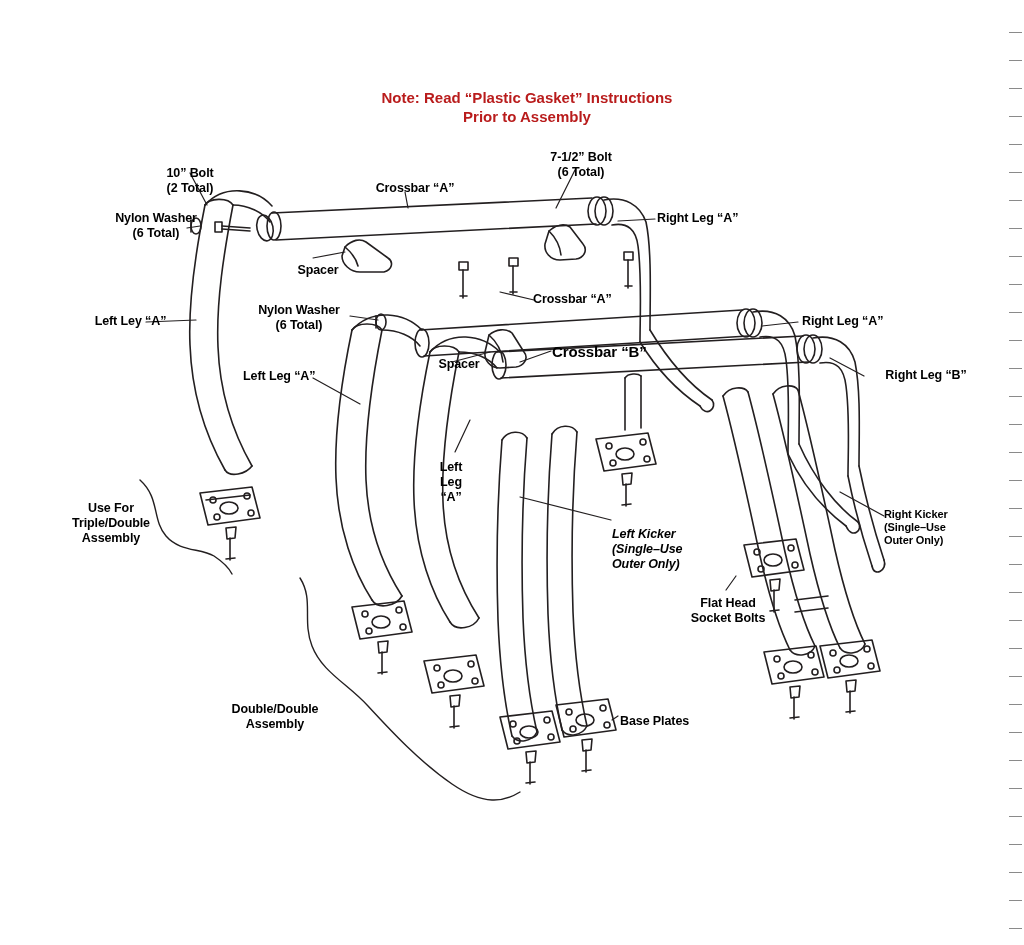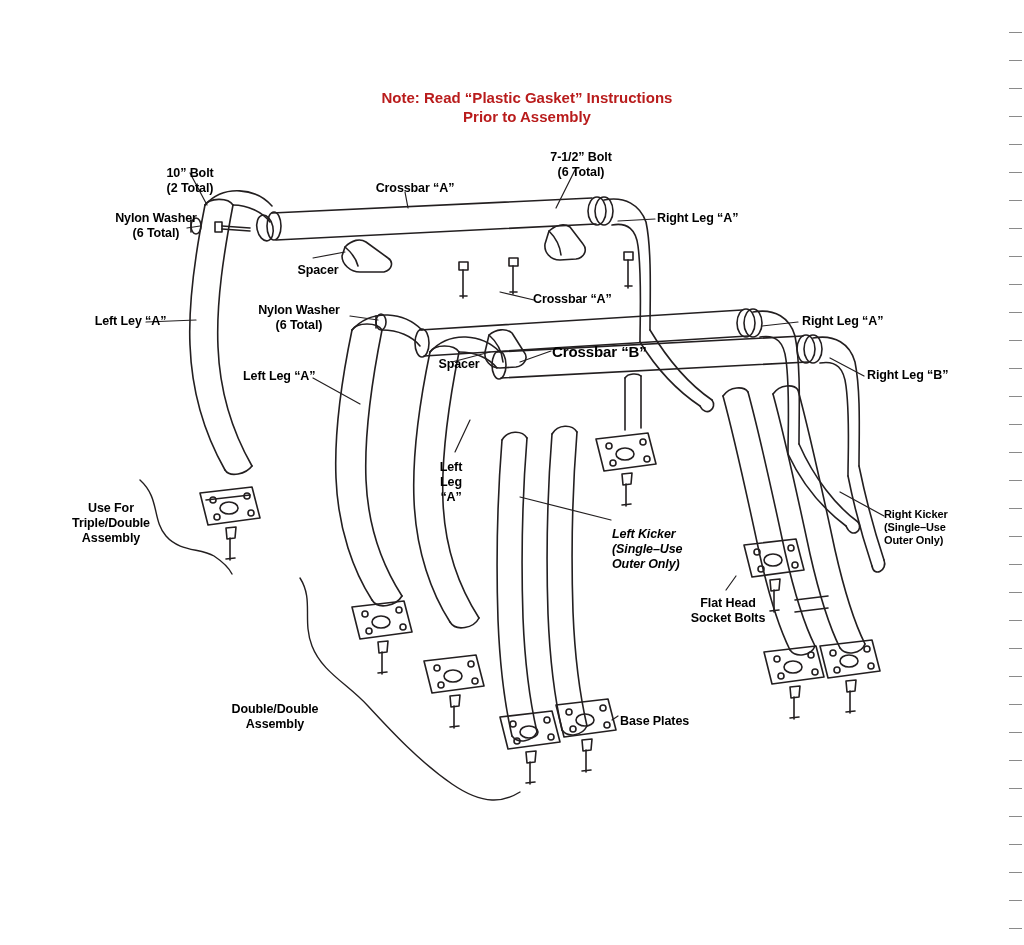--- a/index.html
+++ b/index.html
@@ -405,21 +405,21 @@
       <div class="lbl l" style="left: 657px; top: 211px; width: 120px; font-size: 12.5px;">Right Leg “A”</div>
       <div class="lbl c" style="left: 283px; top: 263px; width: 70px; font-size: 12.5px;">Spacer</div>
       <div class="lbl c" style="left: 73px; top: 314px; width: 115px; font-size: 12.5px;">Left Ley “A”</div>
       <div class="lbl c" style="left: 235px; top: 303px; width: 128px; font-size: 12.5px;">Nylon Washer
 (6 Total)</div>
       <div class="lbl l" style="left: 533px; top: 292px; width: 126px; font-size: 12.5px;">Crossbar “A”</div>
       <div class="lbl l" style="left: 802px; top: 314px; width: 118px; font-size: 12.5px;">Right Leg “A”</div>
       <div class="lbl l" style="left: 552px; top: 343px; width: 126px; font-size: 15px;">Crossbar “B”</div>
       <div class="lbl c" style="left: 424px; top: 357px; width: 70px; font-size: 12.5px;">Spacer</div>
       <div class="lbl l" style="left: 243px; top: 369px; width: 124px; font-size: 12.5px;">Left Leg “A”</div>
-      <div class="lbl l" style="left: 867px; top: 368px; width: 118px; font-size: 12.5px;">Right Leg “B”</div>
+      <div class="lbl l" style="left: 867px; top: 368px; width: 118px; font-size: 12.5px; text-align: center;">Right Leg “B”</div>
       <div class="lbl c" style="left: 425px; top: 460px; width: 52px; font-size: 12.5px;">Left
 Leg
 “A”</div>
       <div class="lbl c" style="left: 46px; top: 501px; width: 130px; font-size: 12.5px;">Use For
 Triple/Double
 Assembly</div>
       <div class="lbl l" style="left: 612px; top: 527px; width: 110px; font-size: 12.5px; font-style: italic;">Left Kicker
 (Single–Use
 Outer Only)</div>
       <div class="lbl l" style="left: 884px; top: 508px; width: 120px; font-size: 11px;">Right Kicker

